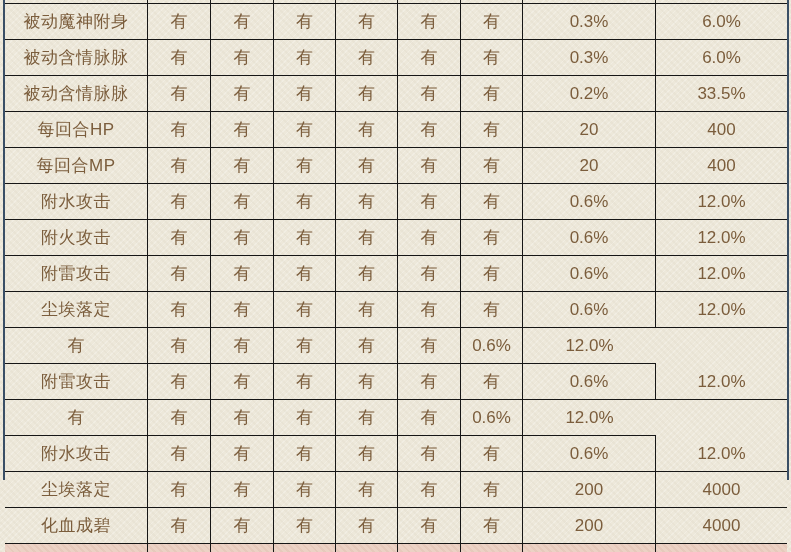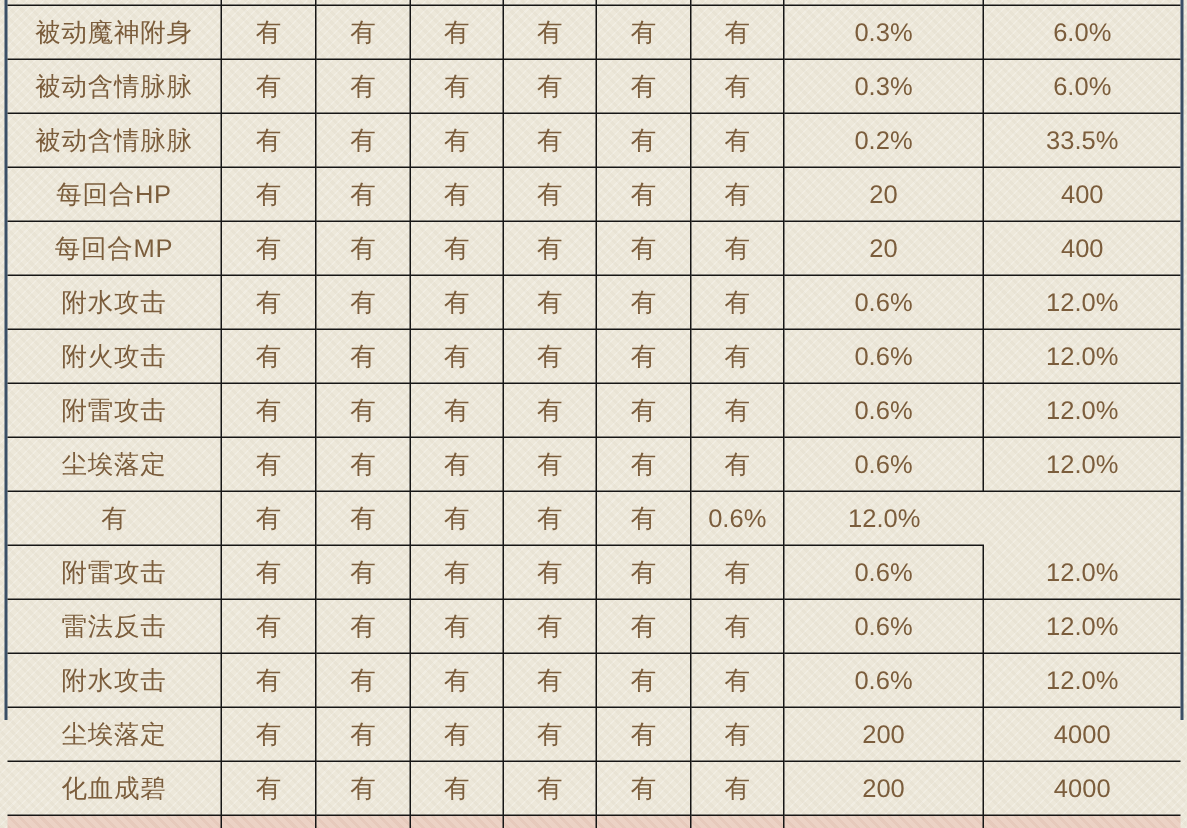--- a/index.html
+++ b/index.html
@@ -184,21 +184,20 @@
       <div class="cell flag-cell">有</div>
       <div class="cell flag-cell">有</div>
       <div class="cell flag-cell">有</div>
       <div class="cell flag-cell">有</div>
       <div class="cell flag-cell">有</div>
       <div class="cell flag-cell">有</div>
       <div class="cell value-cell">0.6%</div>
       <div class="cell value-cell">12.0%</div>
     </div>
     <div class="row">
-      <div class="cell label-cell">雷法反击</div>
       <div class="cell flag-cell">有</div>
       <div class="cell flag-cell">有</div>
       <div class="cell flag-cell">有</div>
       <div class="cell flag-cell">有</div>
       <div class="cell flag-cell">有</div>
       <div class="cell flag-cell">有</div>
       <div class="cell value-cell">0.6%</div>
       <div class="cell value-cell">12.0%</div>
     </div>
     <div class="row">

